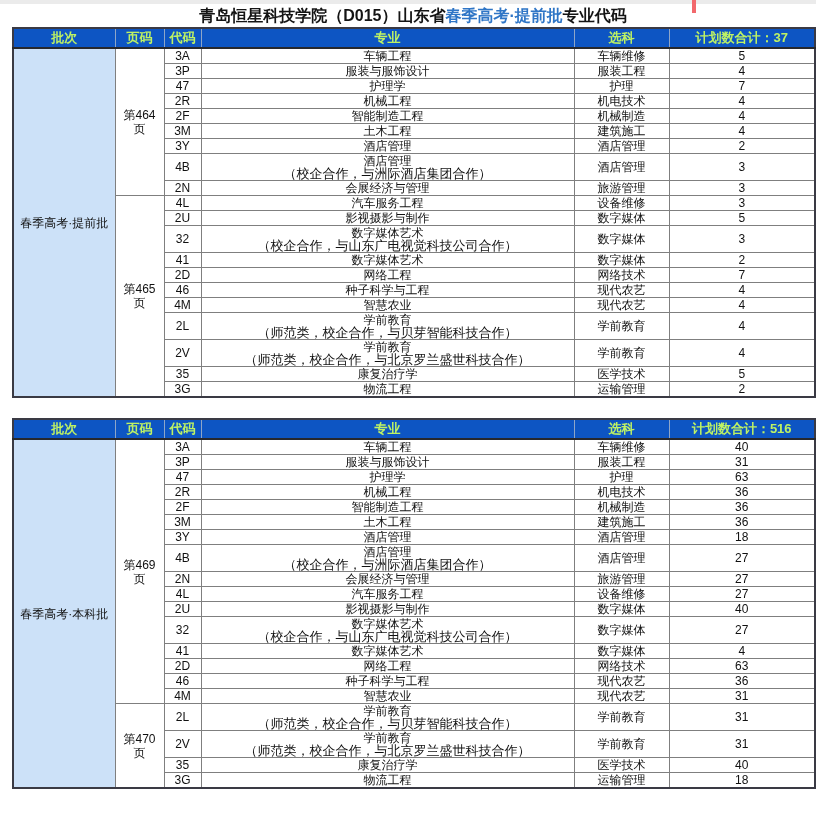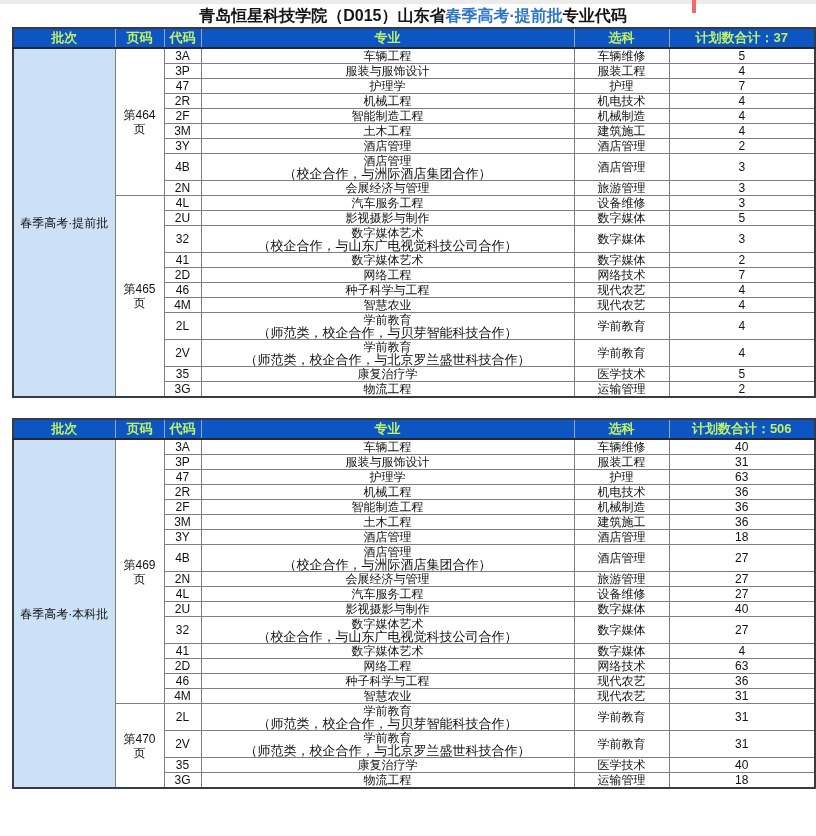--- a/index.html
+++ b/index.html
@@ -270,21 +270,21 @@
           <col class="c-subj">
           <col class="c-total">
       </colgroup>
       <thead>
         <tr>
           <th>批次</th>
           <th>页码</th>
           <th>代码</th>
           <th>专业</th>
           <th>选科</th>
-          <th>计划数合计：506</th>
+          <th>计划数合计：516</th>
         </tr>
       </thead>
       <tbody>
           <tr>
             <td class="batch" rowspan="20">春季高考·本科批</td>
             <td class="page" rowspan="16">第469页</td>
             <td>3A</td>
             <td>
               <div>车辆工程</div>
             </td>

